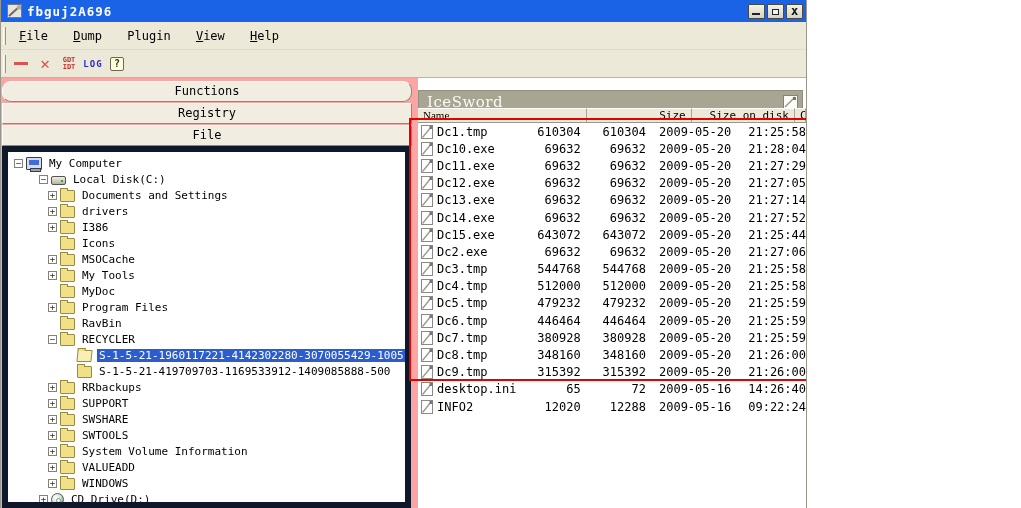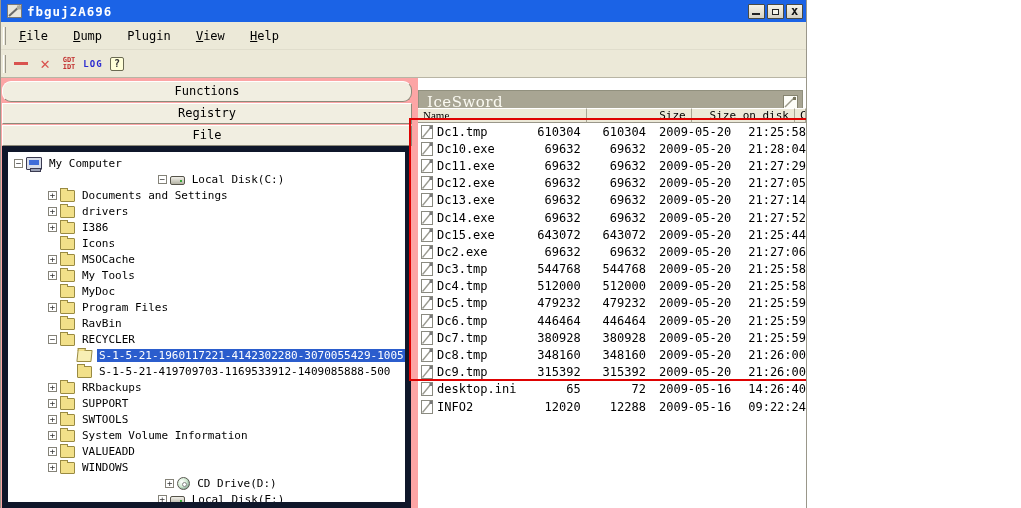--- a/index.html
+++ b/index.html
@@ -37,21 +37,21 @@
   
   .main { position:absolute; left:0; top:78px; width:100%; height:430px; }
 
   
   .left-panel { position:absolute; left:0; top:0; width:412px; height:100%; }
   .panel-btn { height:21px; margin:0 1px 1px 1px; background:#f1eee1; border:1px solid #8d8a7a; border-top-color:#fff; border-left-color:#fff; text-align:center; line-height:19px; font-size:12px; cursor:default; }
   .panel-btn:first-child { margin-top:3px;border-radius:9px; }
   .tree { position:absolute; left:1px; top:68px; width:409px; bottom:0; background:#fff; border:6px solid #0f172a; overflow:hidden; padding-top:3px; }
 
   .tree-row { height:16px; display:flex; align-items:center; white-space:nowrap; font-size:11px; cursor:default; }
-  .lvl-0 { padding-left:6px; } .lvl-1 { padding-left:31px;justify-content:center; } .lvl-2 { padding-left:40px; } .lvl-3 { padding-left:57px; }
+  .lvl-0 { padding-left:6px; } .lvl-1 { padding-left:31px; } .lvl-2 { padding-left:40px; } .lvl-3 { padding-left:57px; }
   .expander { flex:none; width:9px; height:9px; border:1px solid #848278; background:#fff; text-align:center; line-height:7px; font-size:9px; color:#333; margin-right:3px; }
   .exp-minus .expander::after { content:"−"; }
   .exp-plus  .expander::after { content:"+"; }
   .exp-none  .expander { visibility:hidden; }
   .tree-icon { flex:none; position:relative; width:15px; height:12px; margin-right:5px; }
   .ic-folder .tree-icon, .ic-folder-open .tree-icon { background:#f2e089; border:1px solid #998a42; border-radius:1px; margin-top:1px; }
   .ic-folder .tree-icon::before, .ic-folder-open .tree-icon::before { content:""; position:absolute; top:-3px; left:-1px; width:6px; height:2px; background:#f2e089; border:1px solid #998a42; border-bottom:none; }
   .ic-folder-open .tree-icon { background:#f8efb4; transform:skewX(-6deg); }
   .ic-computer .tree-icon { width:16px; height:13px; background:#d8dce8; border:1px solid #3a3a50; border-radius:1px; }
   .ic-computer .tree-icon::before { content:""; position:absolute; left:2px; top:2px; right:2px; bottom:4px; background:#3f6cd8; }
@@ -247,20 +247,25 @@
             <span class="tree-icon"></span>
             <span class="tree-label">RRbackups</span>
           </div>
 
           <div class="tree-row lvl-2 exp-plus ic-folder">
             <span class="expander"></span>
             <span class="tree-icon"></span>
             <span class="tree-label">SUPPORT</span>
           </div>
 
+          <div class="tree-row lvl-2 exp-plus ic-folder">
+            <span class="expander"></span>
+            <span class="tree-icon"></span>
+            <span class="tree-label">SWSHARE</span>
+          </div>
 
           <div class="tree-row lvl-2 exp-plus ic-folder">
             <span class="expander"></span>
             <span class="tree-icon"></span>
             <span class="tree-label">SWTOOLS</span>
           </div>
 
           <div class="tree-row lvl-2 exp-plus ic-folder">
             <span class="expander"></span>
             <span class="tree-icon"></span>

